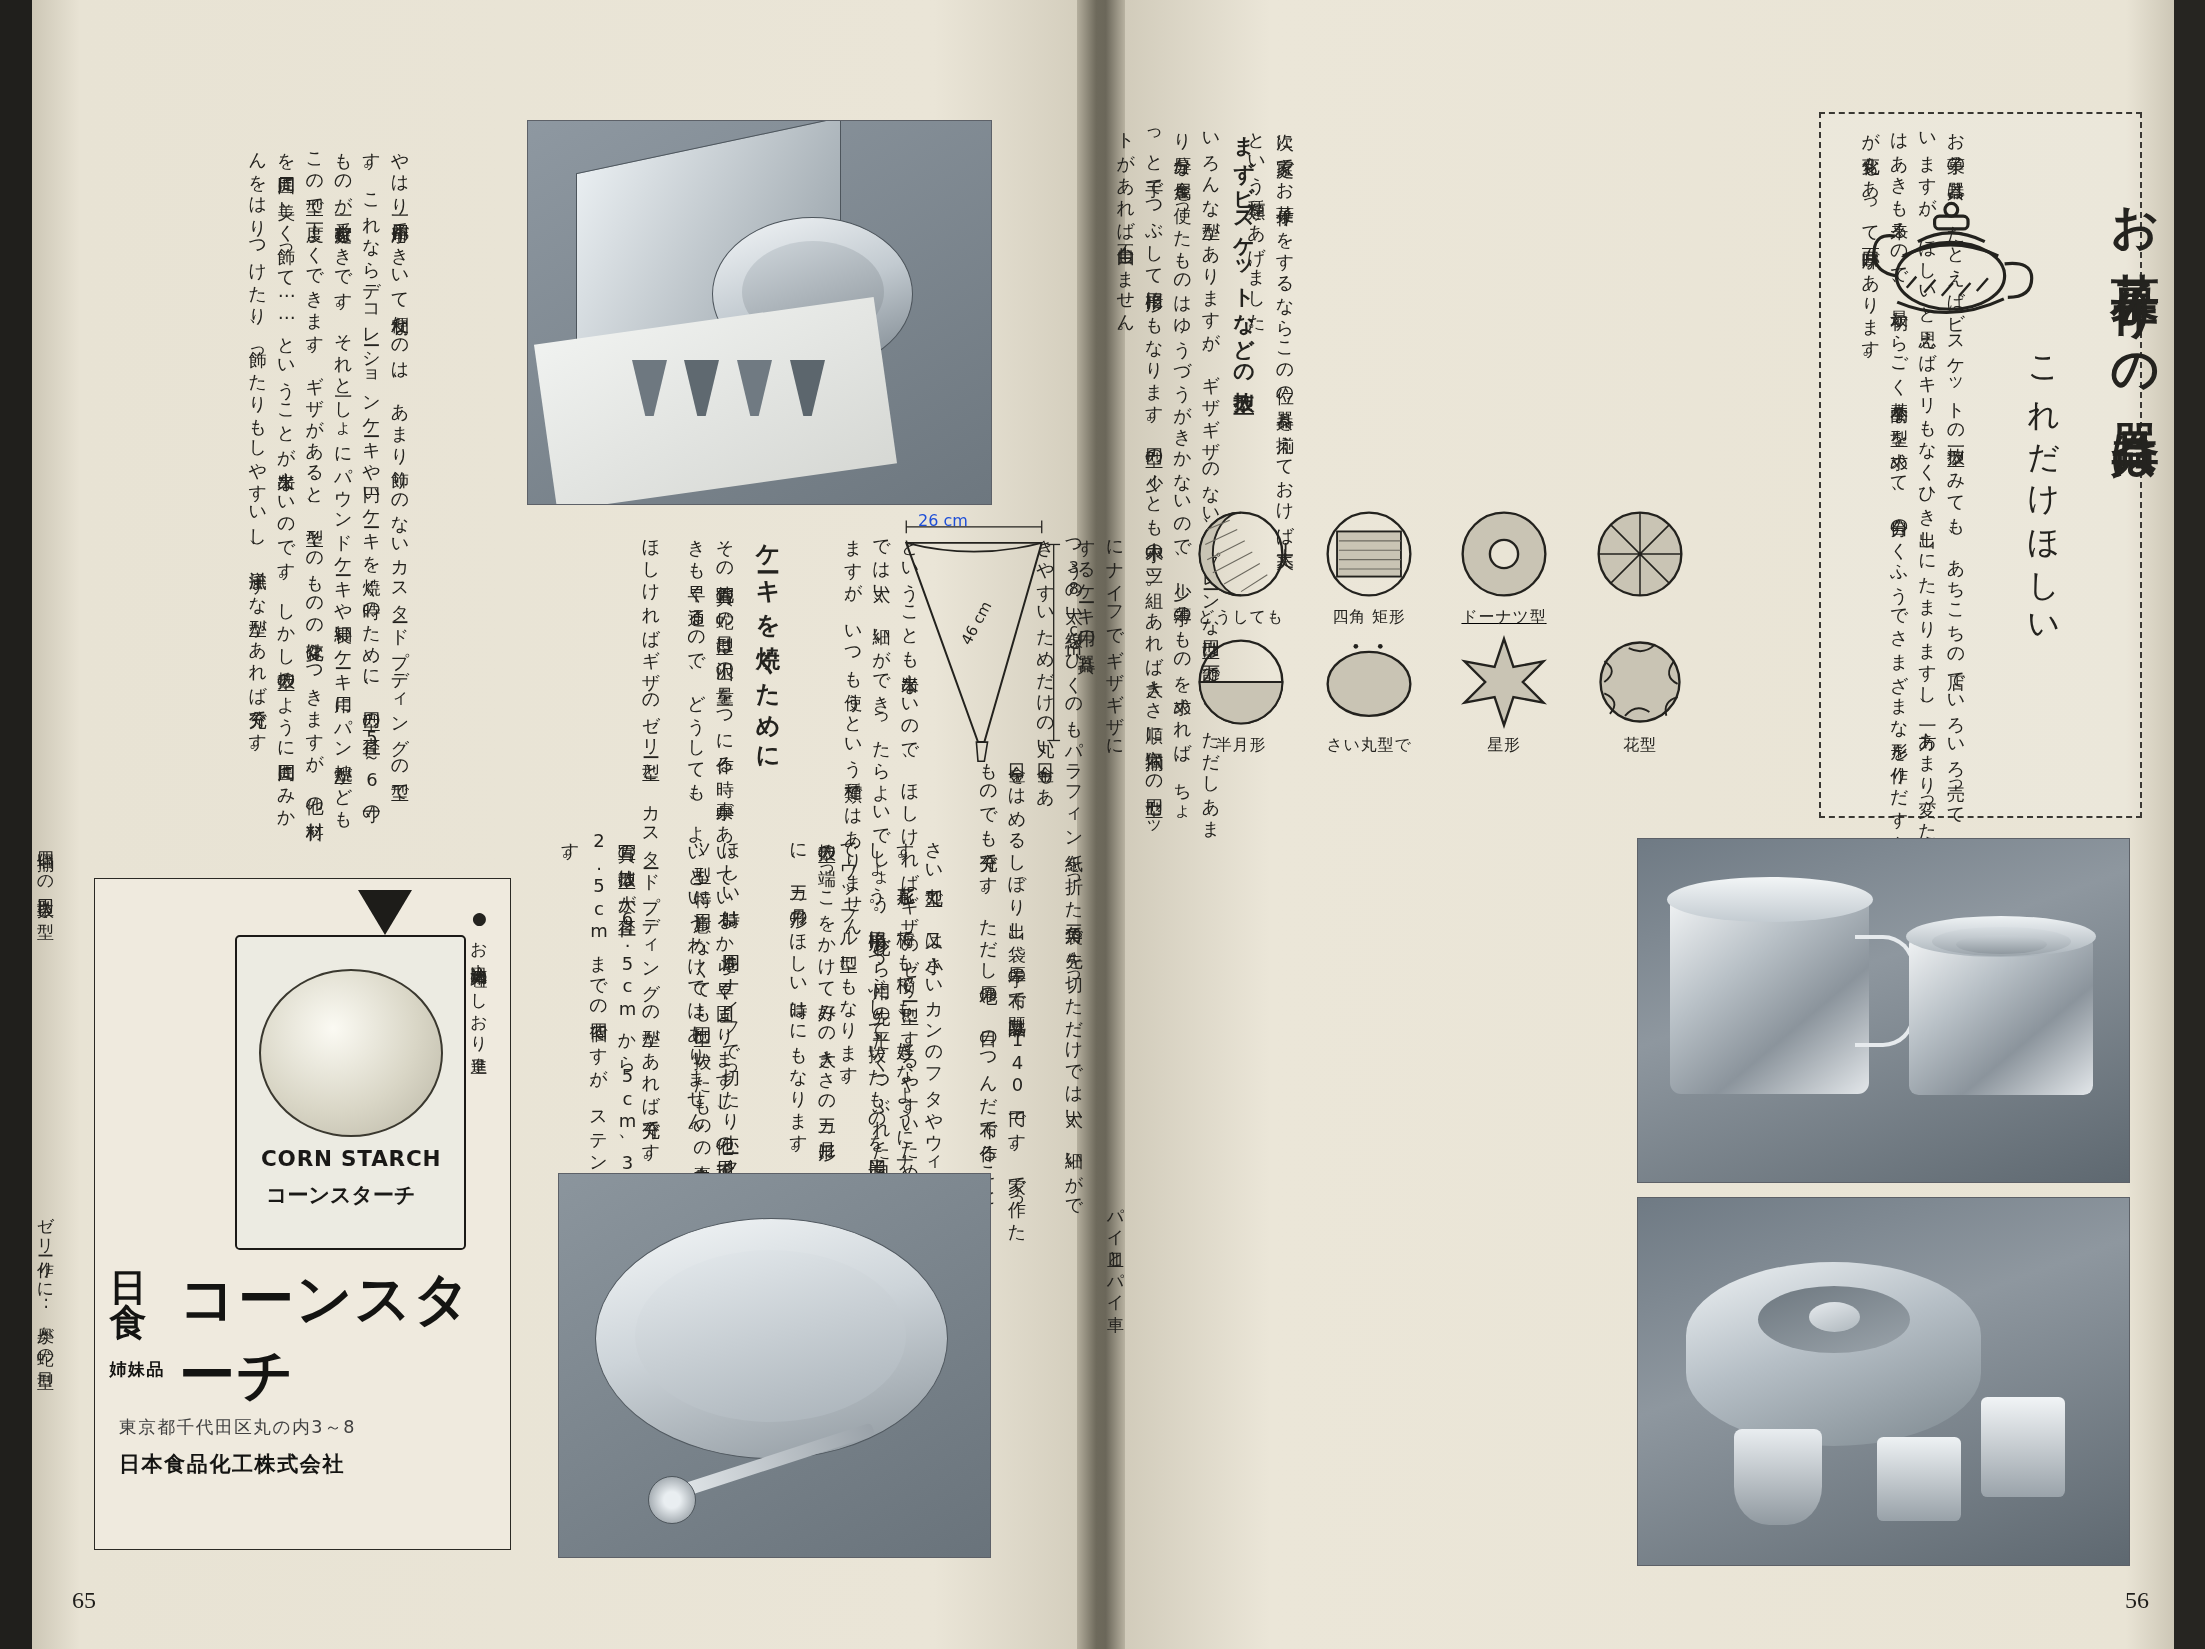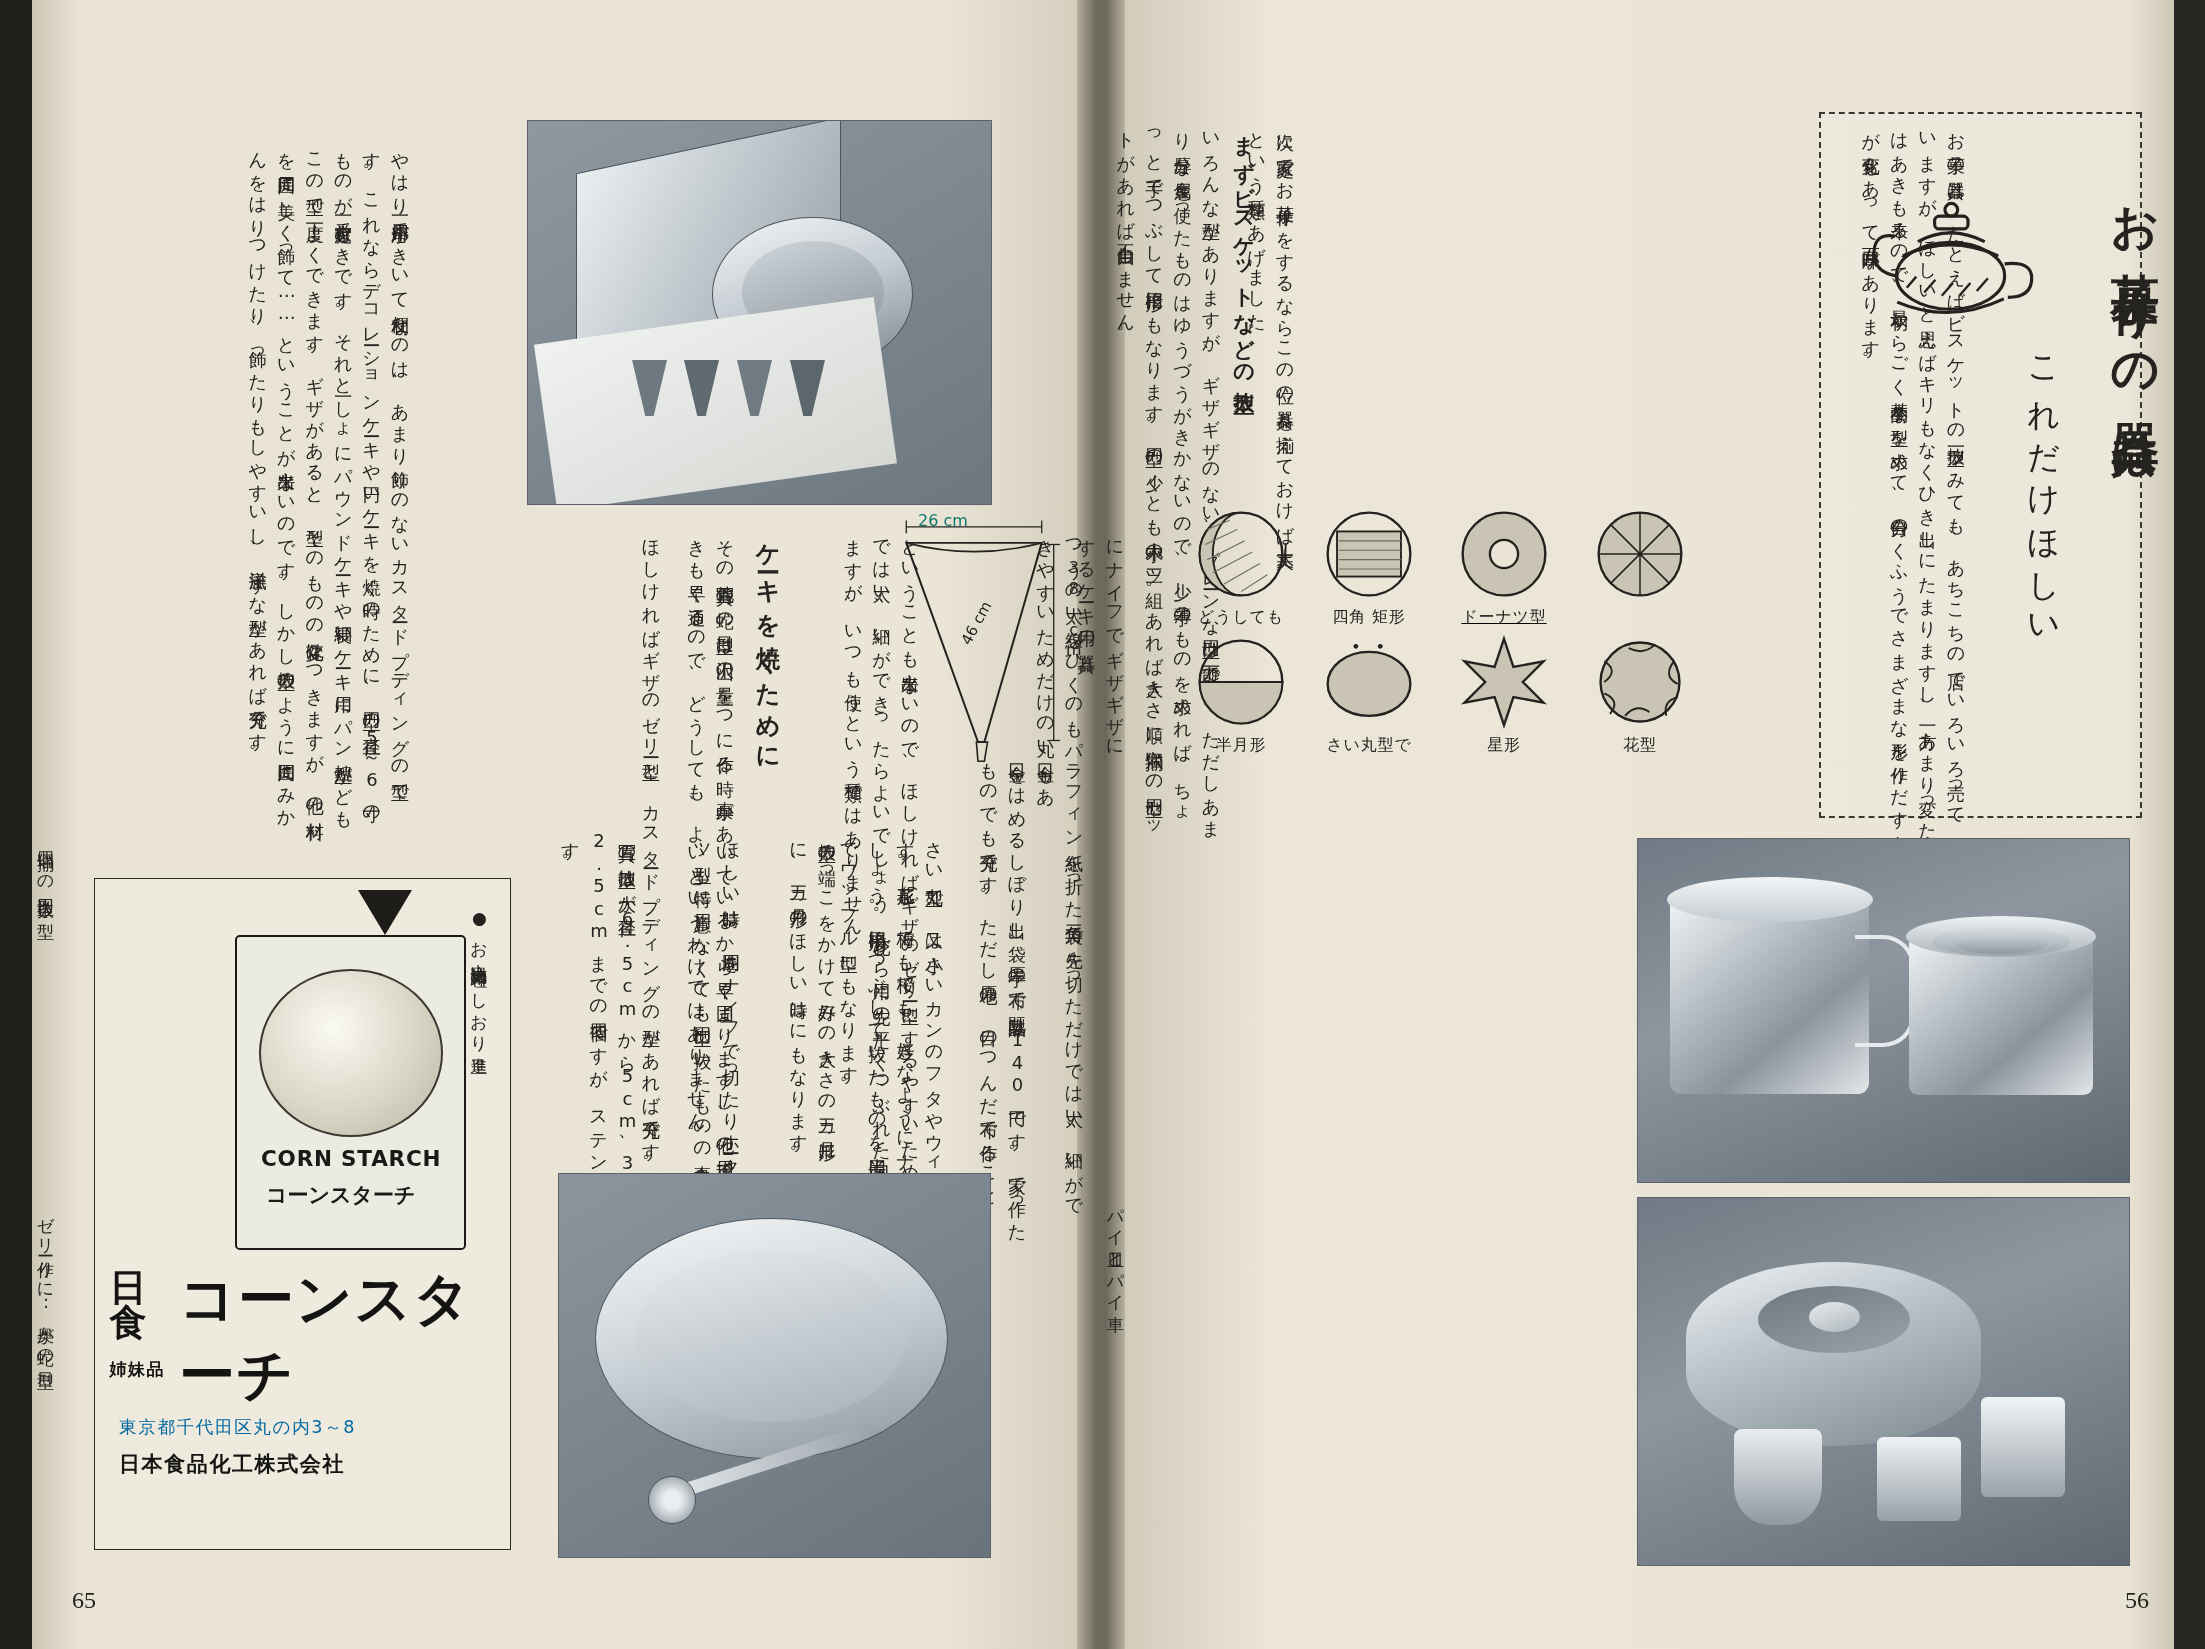--- a/index.html
+++ b/index.html
@@ -297,21 +297,21 @@
     <path d="M30 40 L200 40 L128 290 L120 290 Z" fill="none" stroke="#23221e" stroke-width="2.5"></path>
     <path d="M30 40 q85 22 170 0" fill="none" stroke="#23221e" stroke-width="2"></path>
     <path d="M118 290 l14 0 l-4 24 l-8 0 z" fill="none" stroke="#23221e" stroke-width="2"></path>
     <line x1="30" y1="20" x2="200" y2="20" stroke="#23221e" stroke-width="1.6"></line>
     <line x1="30" y1="12" x2="30" y2="28" stroke="#23221e" stroke-width="1.6"></line>
     <line x1="200" y1="12" x2="200" y2="28" stroke="#23221e" stroke-width="1.6"></line>
     <line x1="215" y1="42" x2="215" y2="288" stroke="#23221e" stroke-width="1.6"></line>
     <line x1="207" y1="42" x2="223" y2="42" stroke="#23221e" stroke-width="1.6"></line>
     <line x1="207" y1="288" x2="223" y2="288" stroke="#23221e" stroke-width="1.6"></line>
   </svg>
-  <div style="position:absolute; left:918px; top:511px; font-size:16px; color:#0f766e;">26 cm</div>
+  <div style="position:absolute; left:918px; top:511px; font-size:16px; color:#1d4ed8;">26 cm</div>
   <div class="v" style="position:absolute; left:1061px; top:558px; font-size:16px;">38 cm</div>
   <div style="position:absolute; left:953px; top:614px; font-size:15px; color:#23221e; transform:rotate(-62deg);">46 cm</div>
 
   <div class="photo" style="left:558px; top:1173px; width:431px; height:383px; background:linear-gradient(150deg,#8b959d,#69737b);">
     <div class="pan-photo-inner" style="left:36px; top:44px; width:351px; height:239px; border-radius:50%;
          background:linear-gradient(165deg,#f4f7f8 0%,#cdd4d9 45%,#8d969d 100%); border:1.6px solid #515960;"></div>
     <div class="pan-photo-inner" style="left:76px; top:76px; width:271px; height:172px; border-radius:50%;
          background:linear-gradient(165deg,#e6ebee,#a8b1b8);"></div>
     <div class="pan-photo-inner" style="left:120px; top:279px; width:199px; height:12.8px; transform:rotate(-18deg);
          background:linear-gradient(90deg,#dfe4e7,#9aa2a9); border-radius:4.8px;"></div>
@@ -328,20 +328,20 @@
 
     <div class="ad-box-pic">
       <div class="corn-oval"></div>
       <div style="position:absolute; left:24px; top:209px; font-size:21.5px; font-weight:bold; color:#1a1917; letter-spacing:0.8px;">CORN STARCH</div>
       <div style="position:absolute; left:29px; top:244px; font-size:21px; font-weight:bold; color:#1a1917;">コーンスターチ</div>
     </div>
 
     <div class="ad-brand" style="left:14.4px; top:391px; font-size:37px; line-height:0.95; width:64px;">日食</div>
     <div class="ad-brand" style="left:84px; top:383px; font-size:56px;">コーンスターチ</div>
     <div class="ad-brand" style="left:14.4px; top:479px; font-size:17px;">姉妹品</div>
-    <div style="position:absolute; left:24px; top:536px; font-size:17.6px; color:#0369a1; letter-spacing:1.6px;">東京都千代田区丸の内3～8</div>
+    <div style="position:absolute; left:24px; top:536px; font-size:17.6px; color:#404040; letter-spacing:1.6px;">東京都千代田区丸の内3～8</div>
     <div style="position:absolute; left:24px; top:571px; font-size:21px; font-weight:bold; color:#141412; letter-spacing:1.6px;">日本食品化工株式会社</div>
   </div>
 
   <div class="pageno" style="left:72px; bottom:36px;">65</div>
 
 </div>
 
 
 </body></html>

